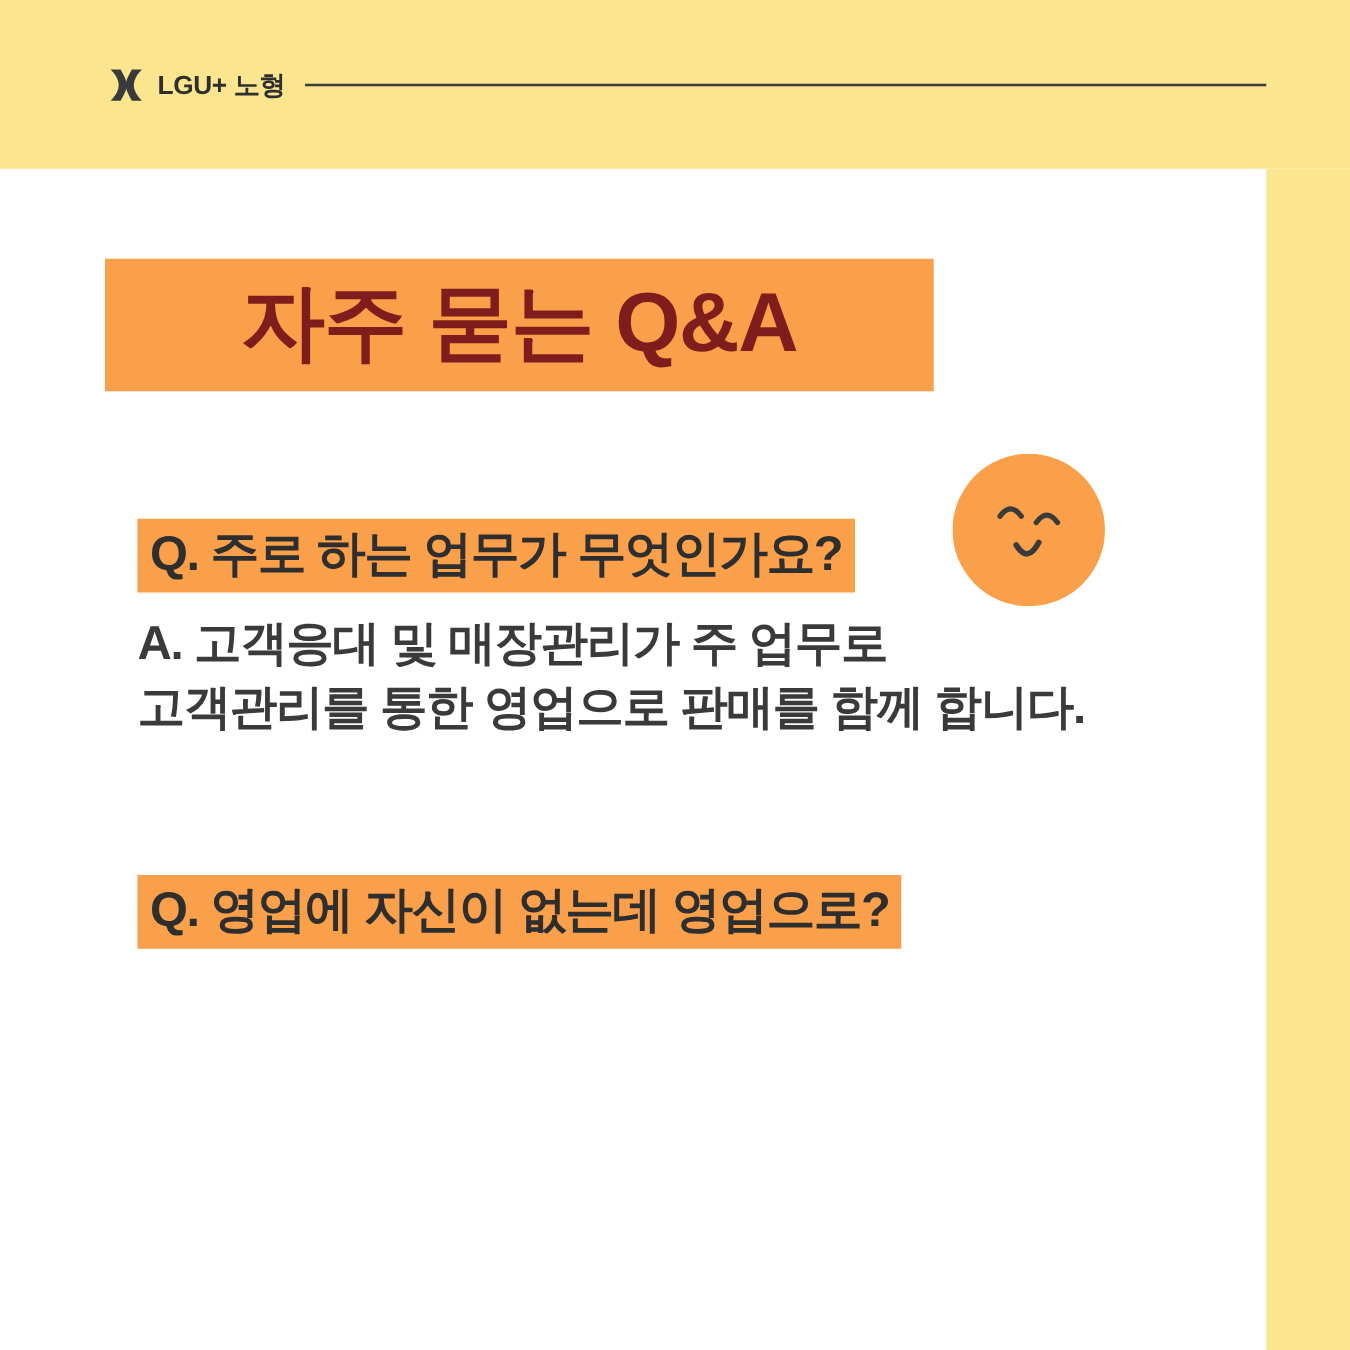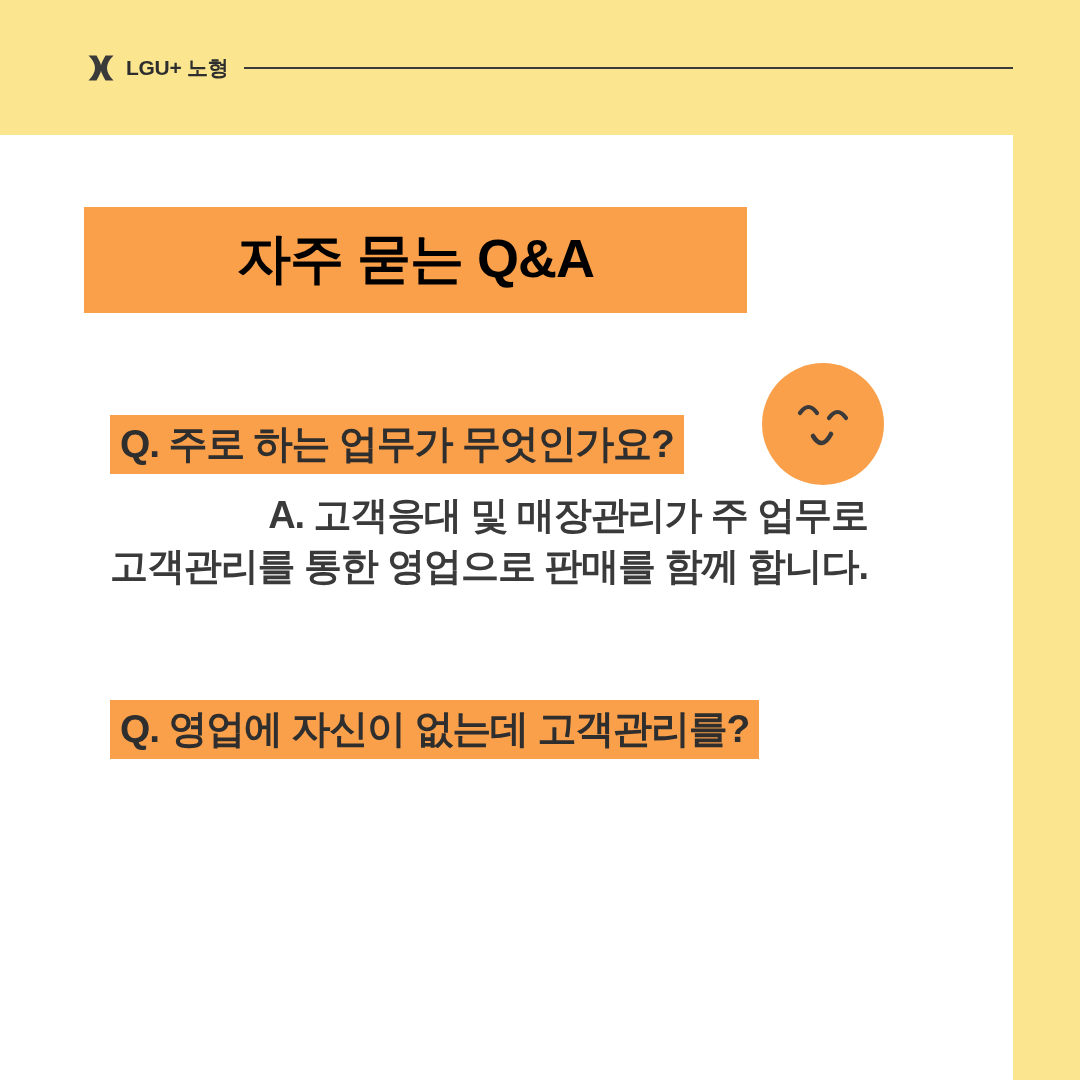--- a/index.html
+++ b/index.html
@@ -74,22 +74,22 @@
     left: 84px;
     top: 207px;
     width: 663px;
     height: 106px;
     background: #fba04a;
     display: flex;
     align-items: center;
     justify-content: center;
   }
   .title-text {
-    color: #000000;
-    font-size: 54px;
+    color: #7f1d1d;
+    font-size: 67px;
     font-weight: bold;
     letter-spacing: -1px;
     line-height: 1;
     white-space: nowrap;
     transform: translateY(-2px);
   }
   
   .smiley {
     position: absolute;
     left: 762px;
@@ -111,21 +111,20 @@
     white-space: nowrap;
   }
   .a-text {
     color: #3a3a3a;
     font-size: 38px;
     font-weight: bold;
     letter-spacing: -1.1px;
     line-height: 1.35;
     white-space: pre-line;
     margin-top: 16px;
-    text-align: right;
   }
   #qa-1 { top: 415px; }
   #qa-2 { top: 700px; }
 </style>
 </head>
 <body>
 
 <div id="card">
 
   <div class="frame-top"></div>
@@ -158,16 +157,16 @@
     </svg>
   </span>
 
   <div class="qa-block" id="qa-1">
     <div class="q-band">Q. 주로 하는 업무가 무엇인가요?</div>
     <div class="a-text">A. 고객응대 및 매장관리가 주 업무로
 고객관리를 통한 영업으로 판매를 함께 합니다.</div>
   </div>
 
   <div class="qa-block" id="qa-2">
-    <div class="q-band">Q. 영업에 자신이 없는데 고객관리를?</div>
+    <div class="q-band">Q. 영업에 자신이 없는데 영업으로?</div>
   </div>
 
 </div>
 
 </body></html>

